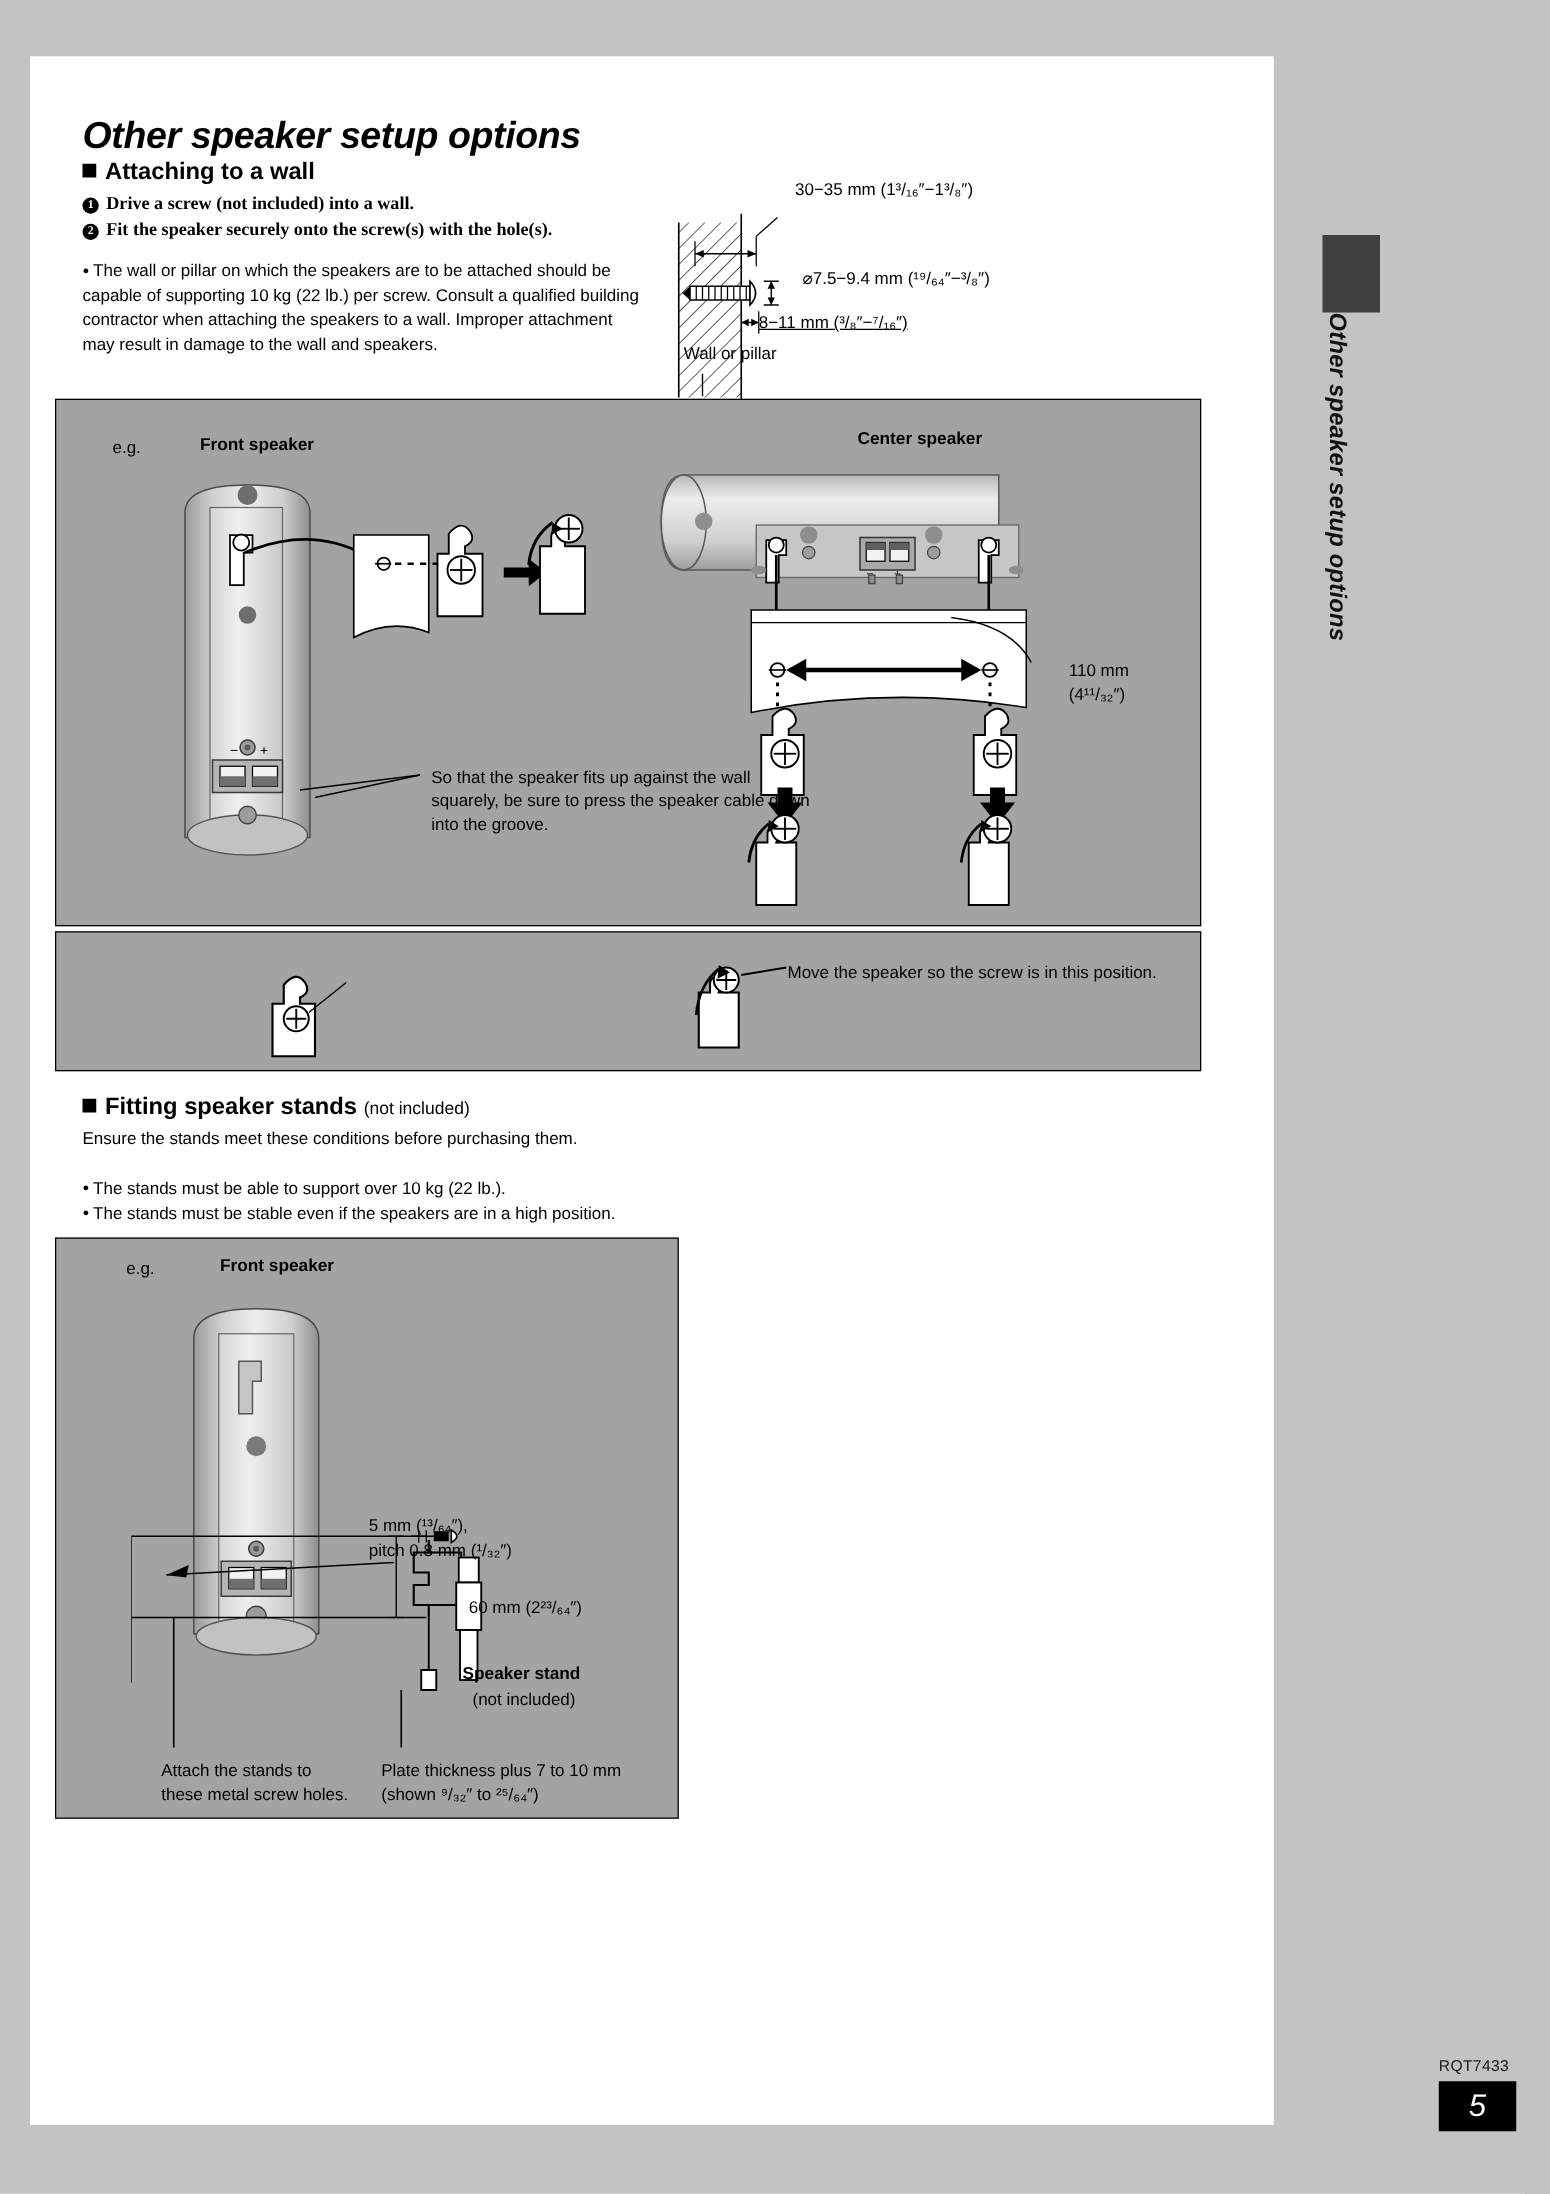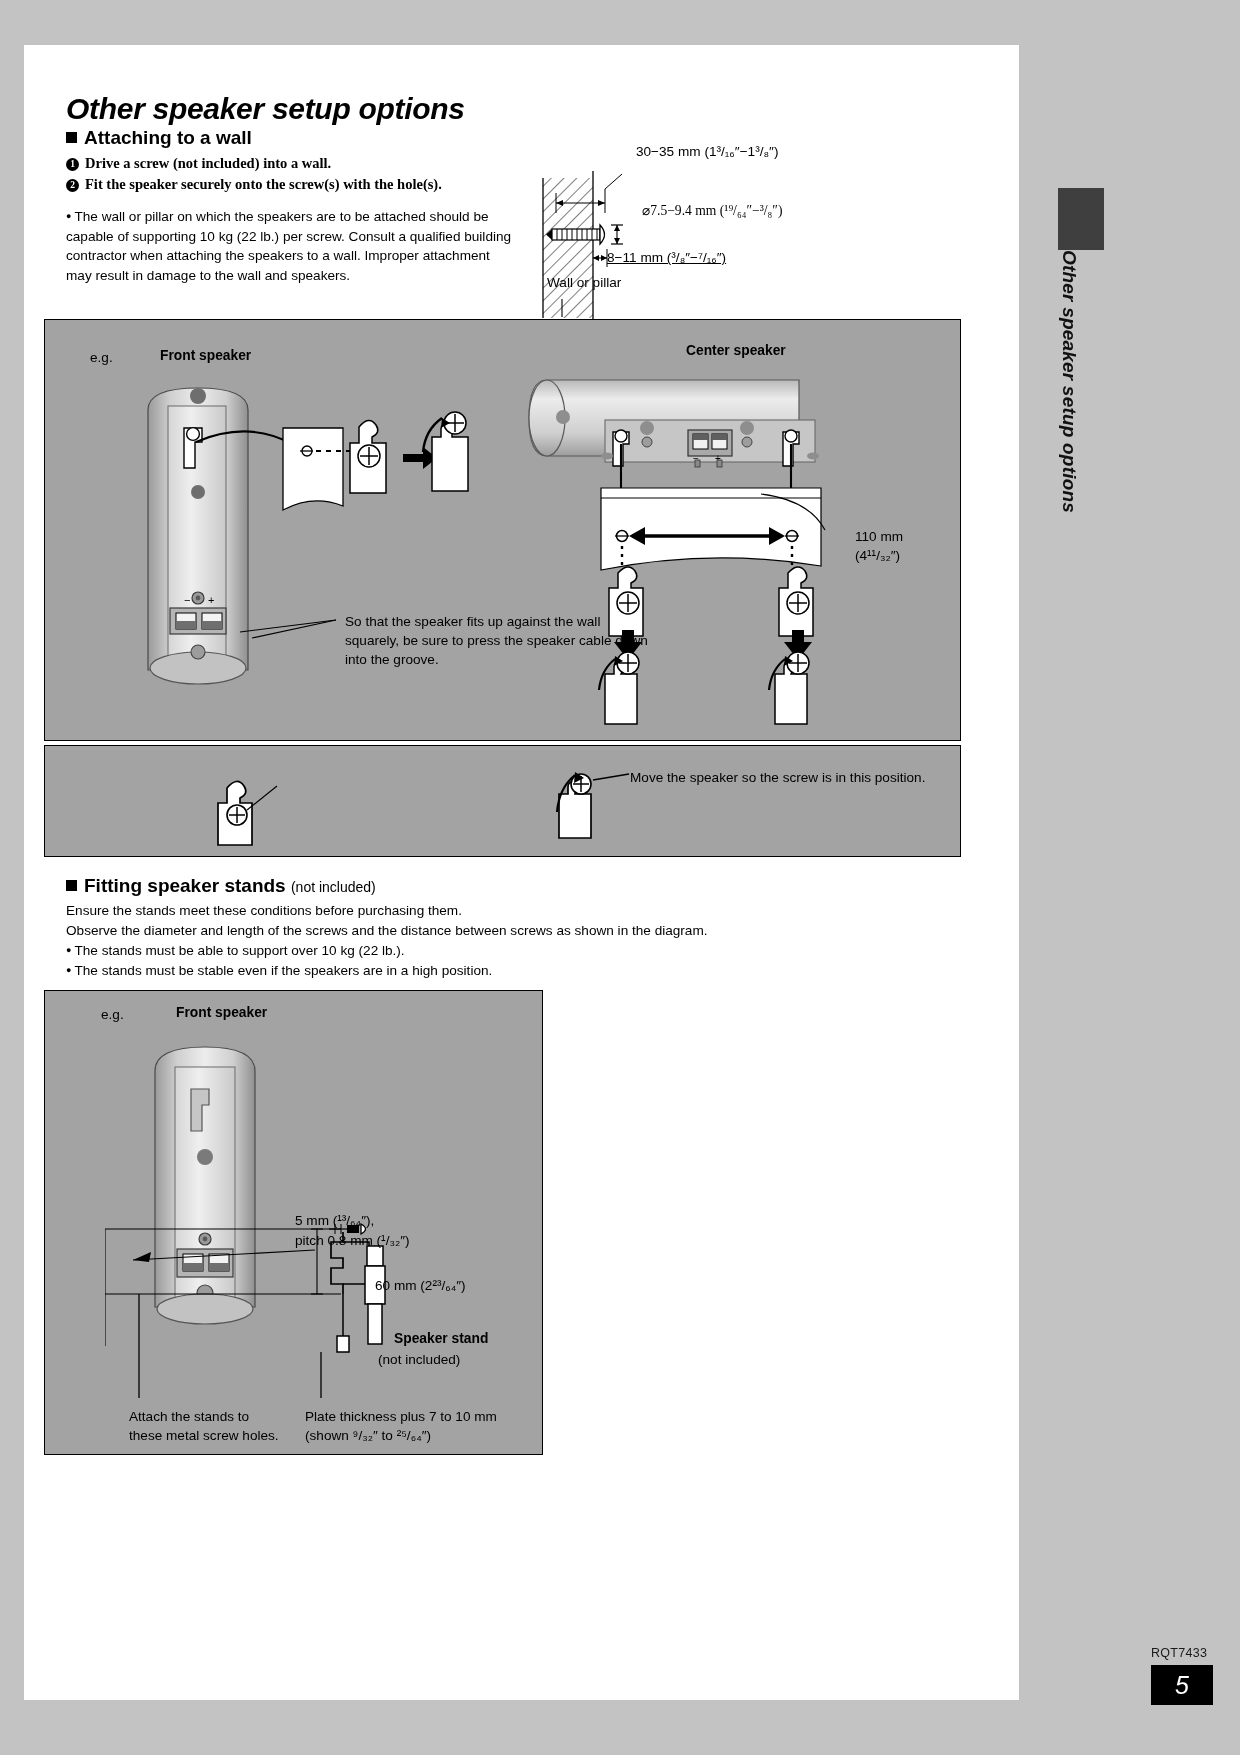--- a/index.html
+++ b/index.html
@@ -156,21 +156,21 @@
 
       <line x1="69" y1="117" x2="83" y2="117" stroke="#000" stroke-width="1.1"></line>
       <path d="M69 117 l6 -3 v6 z" fill="#000"></path>
       <path d="M83 117 l-6 -3 v6 z" fill="#000"></path>
       <line x1="83" y1="108" x2="83" y2="126" stroke="#000" stroke-width="1"></line>
 
       <line x1="38" y1="176" x2="38" y2="158" stroke="#000" stroke-width="1.1"></line>
     </svg>
   </div>
   <div class="txt" style="left:612px;top:97px;">30−35 mm (1³/₁₆″−1³/₈″)</div>
-  <div class="txt" style="left:618px;top:156px;font-family:Liberation Serif, serif;">⌀7.5−9.4 mm (¹⁹/₆₄″−³/₈″)</div>
+  <div class="txt" style="left:618px;top:168px;">⌀7.5−9.4 mm (¹⁹/₆₄″−³/₈″)</div>
   <div class="txt" style="left:583px;top:203px;text-decoration:underline;">8−11 mm (³/₈″−⁷/₁₆″)</div>
   <div class="txt" style="left:523px;top:228px;">Wall or pillar</div>
 
   <div class="box" style="left:20px;top:274px;width:915px;height:420px;">
 
     <div class="txt" style="left:45px;top:28px;">e.g.</div>
     <div class="txtb" style="left:104px;top:28px;">Front speaker</div>
     <div class="txtb" style="left:630px;top:23px;">Center speaker</div>
 
     <div class="abs" style="left:95px;top:60px;">
@@ -367,21 +367,20 @@
       </svg>
     </div>
     <div class="txt" style="left:585px;top:22px;width:330px;">Move the speaker so the screw is in this position.</div>
   </div>
 
   <div class="h2" style="left:42px;top:830px;">
     <span class="sq"></span><span>Fitting speaker stands</span>
     <span class="sub">(not included)</span>
   </div>
   <div class="txt" style="left:42px;top:856px;">Ensure the stands meet these conditions before purchasing them.</div>
-  <div class="txt" style="left:42px;top:876px;">Observe the diameter and length of the screws and the distance between screws as shown in the diagram.</div>
   <div class="txt bullet" style="left:42px;top:896px;">The stands must be able to support over 10 kg (22 lb.).</div>
   <div class="txt bullet" style="left:42px;top:916px;">The stands must be stable even if the speakers are in a high position.</div>
 
   <div class="box" style="left:20px;top:945px;width:497px;height:463px;">
     <div class="txt" style="left:56px;top:14px;">e.g.</div>
     <div class="txtb" style="left:120px;top:14px;">Front speaker</div>
 
     <div class="abs" style="left:100px;top:48px;">
       <svg width="120" height="300" viewBox="0 0 120 300">
         <path d="M10 32 q0 -24 50 -24 q50 0 50 24 L110 268 L10 268 Z" fill="url(#spkBody)" stroke="#4a4a4a" stroke-width="1.2"></path>
@@ -433,21 +432,21 @@
         <path d="M28 84 l18 -8 l-2 10 z" fill="#000"></path>
 
         <line x1="34" y1="118" x2="34" y2="222" stroke="#000" stroke-width="1.3"></line>
         <line x1="216" y1="176" x2="216" y2="222" stroke="#000" stroke-width="1.3"></line>
       </svg>
     </div>
 
     <div class="txt" style="left:250px;top:220px;">5 mm (¹³/₆₄″),</div>
     <div class="txt" style="left:250px;top:240px;">pitch 0.8 mm (¹/₃₂″)</div>
     <div class="txt" style="left:330px;top:285px;">60 mm (2²³/₆₄″)</div>
-    <div class="txtb" style="left:338px;top:340px;">Speaker stand</div>
+    <div class="txtb" style="left:314px;top:340px;">Speaker stand</div>
     <div class="txt" style="left:333px;top:359px;">(not included)</div>
 
     <div class="txt" style="left:84px;top:416px;width:150px;">Attach the stands to these metal screw holes.</div>
     <div class="txt" style="left:260px;top:416px;">Plate thickness plus 7 to 10 mm</div>
     <div class="txt" style="left:260px;top:435px;">(shown ⁹/₃₂″ to ²⁵/₆₄″)</div>
   </div>
 
 </div>
 
 </body></html>

